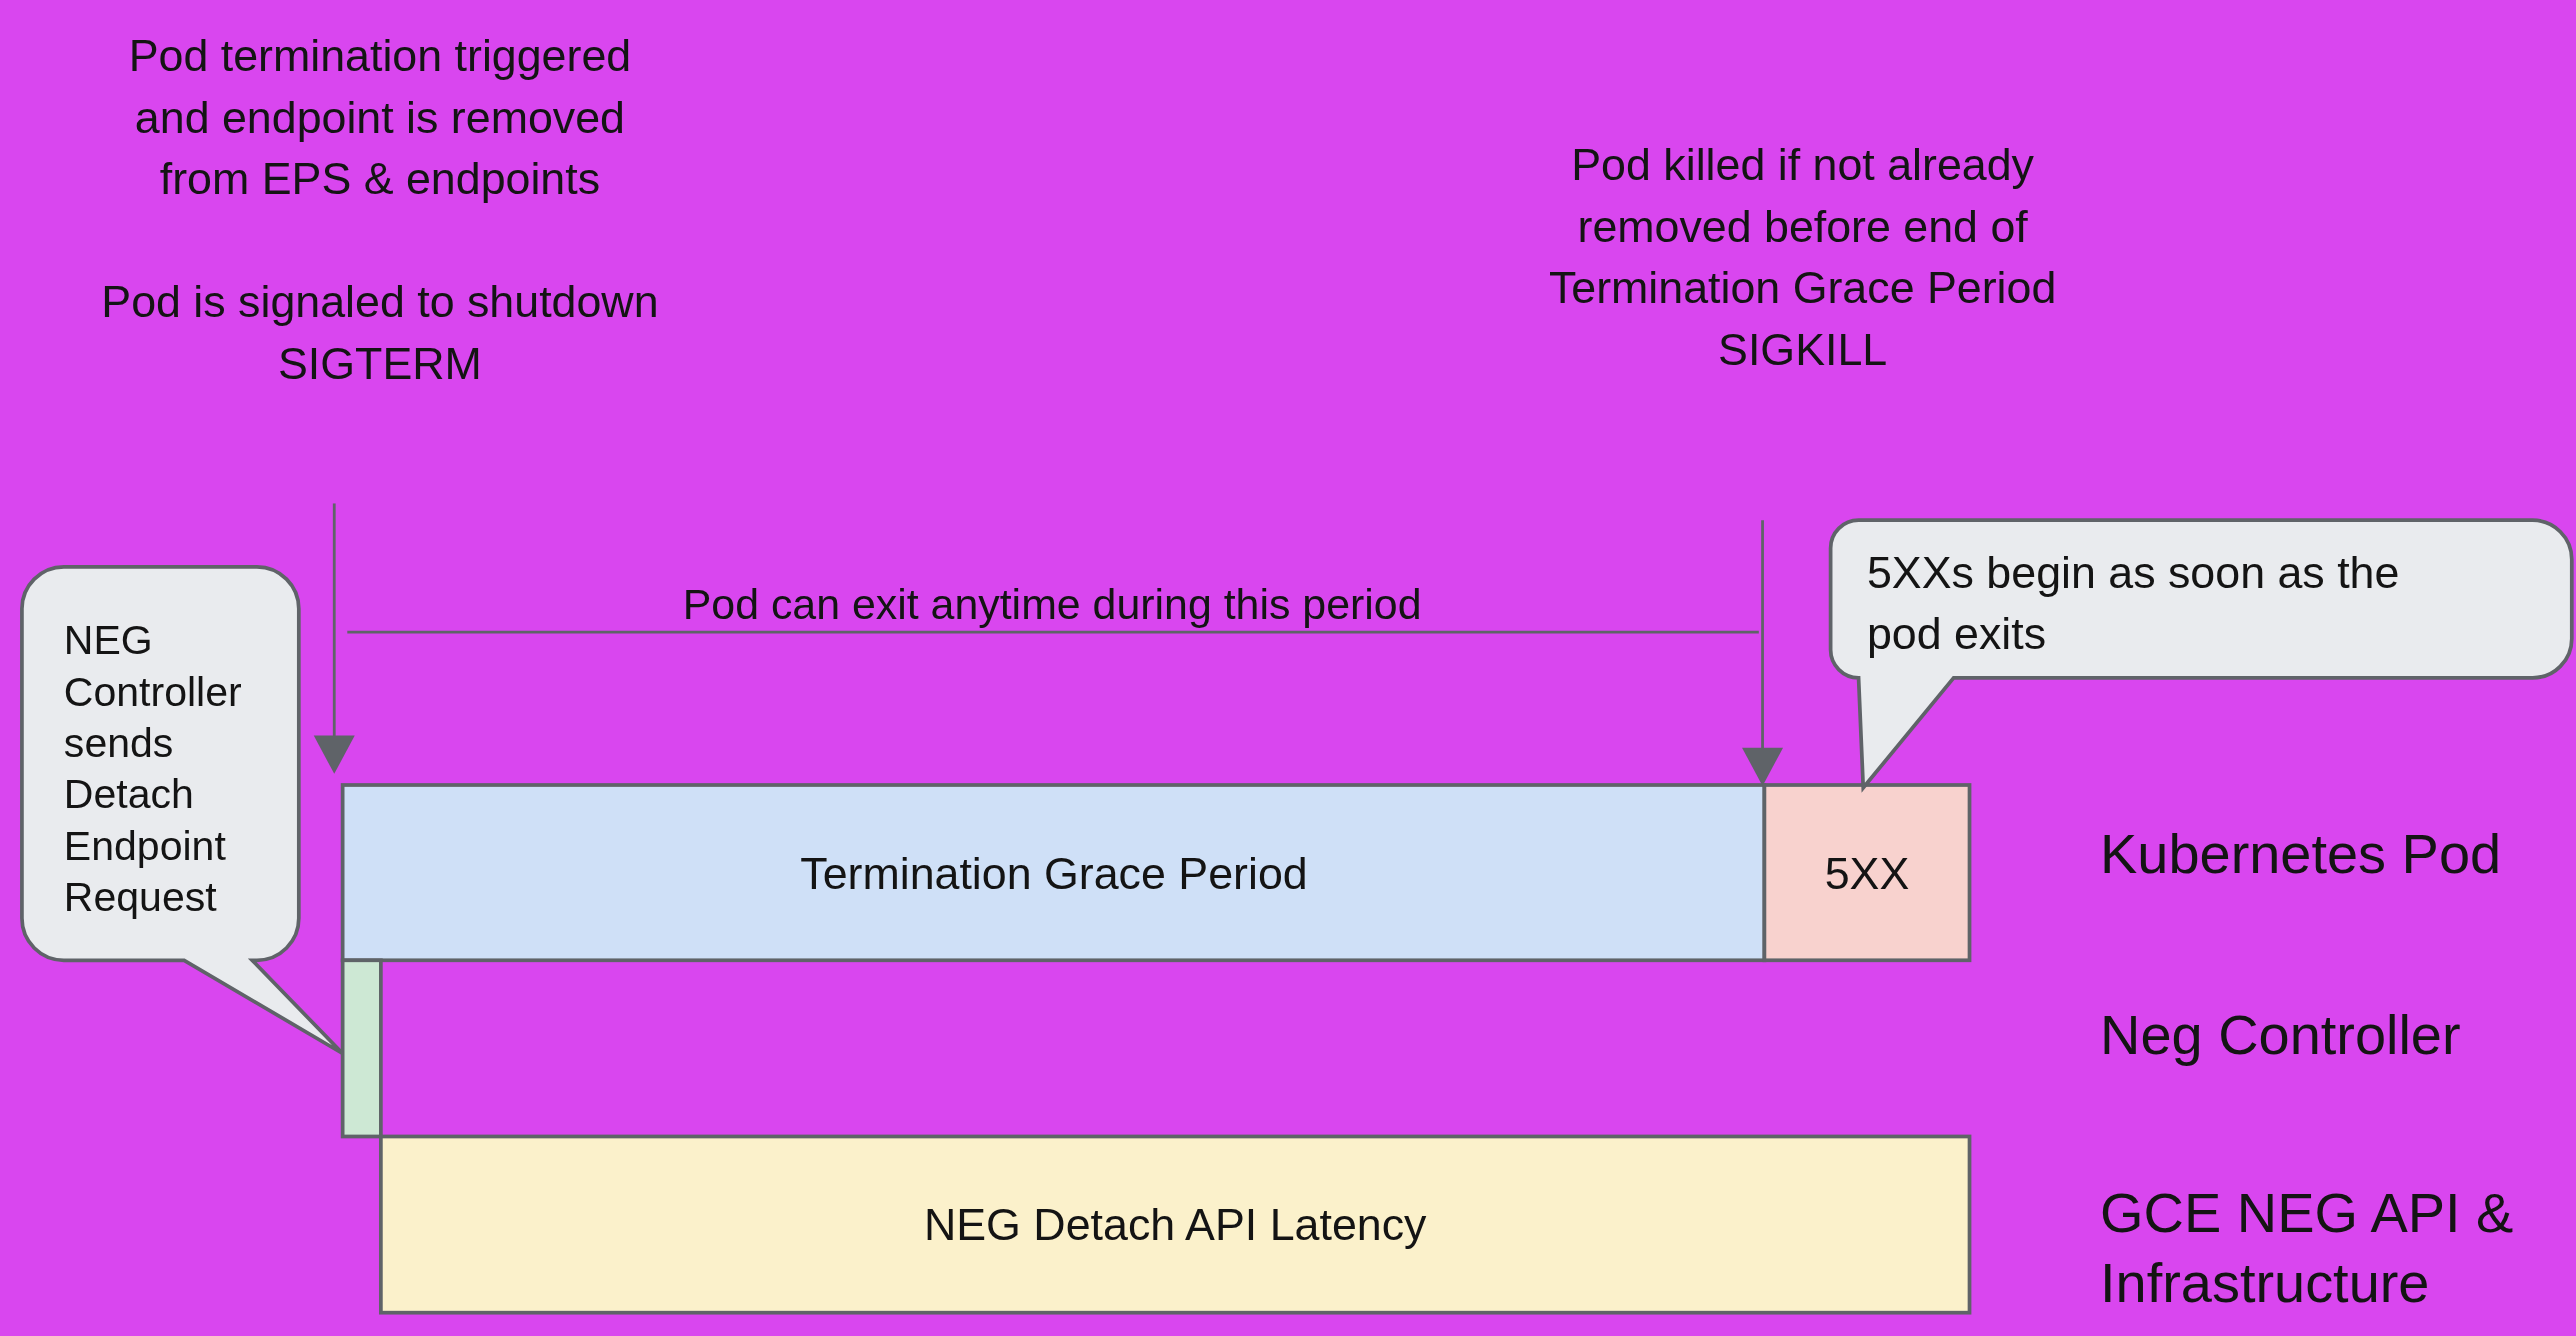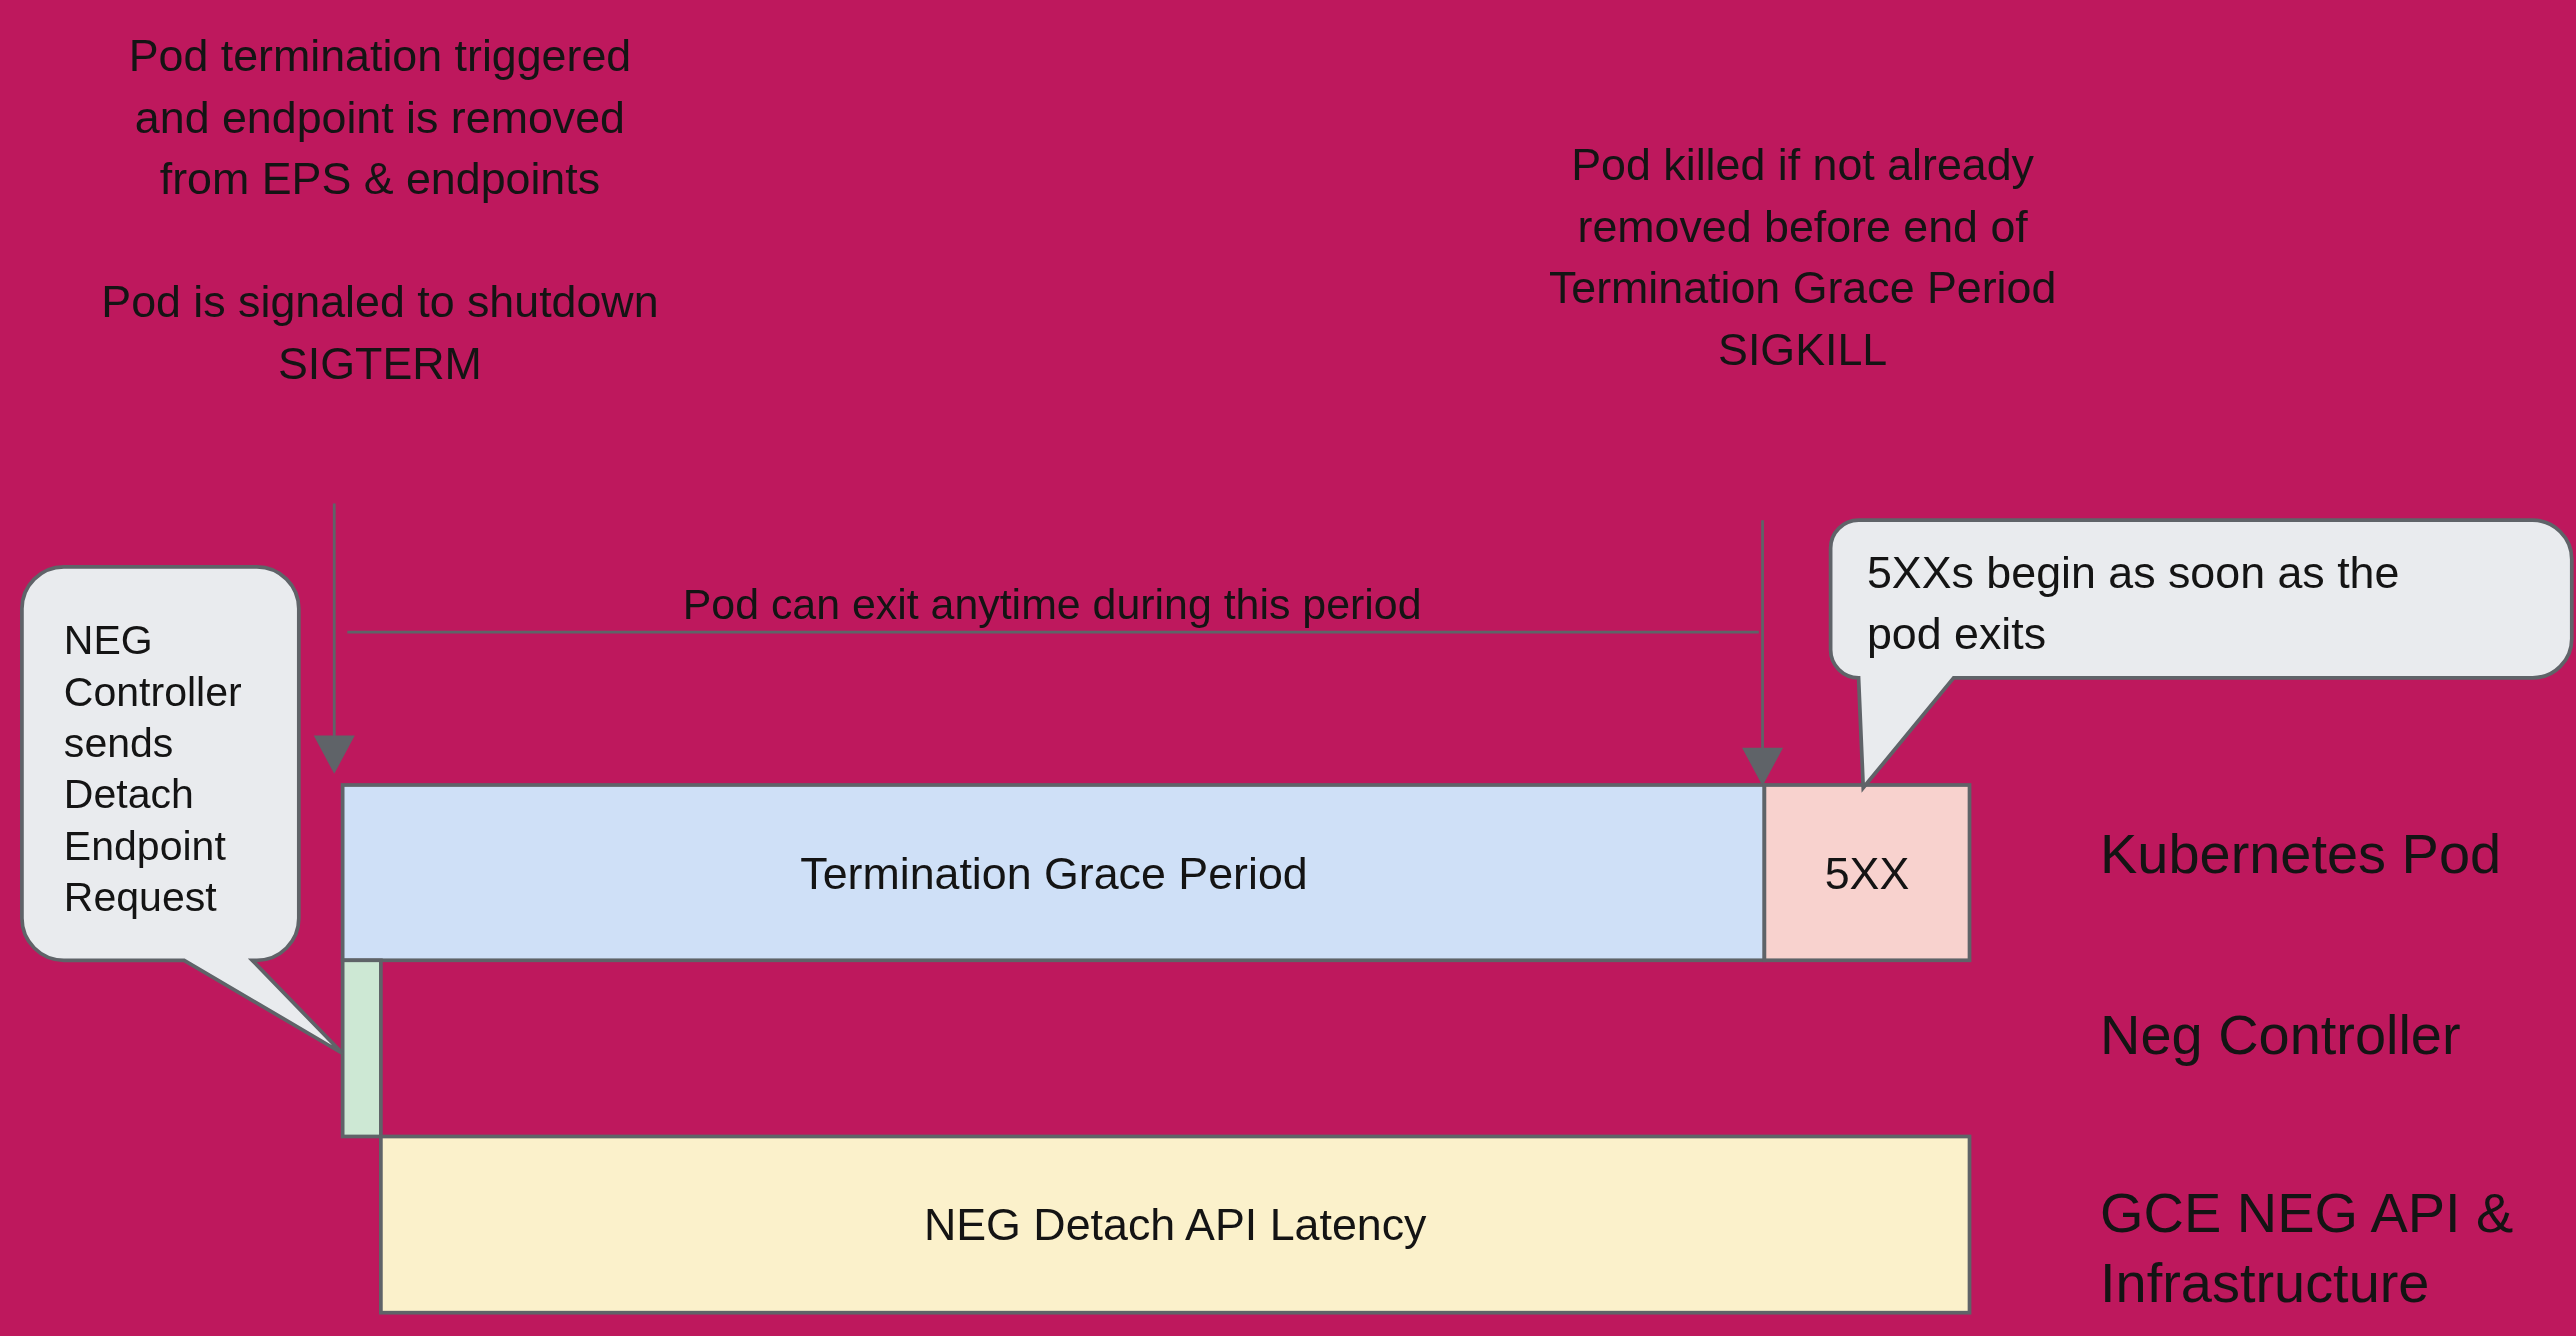--- a/index.html
+++ b/index.html
@@ -1,16 +1,16 @@
 <!DOCTYPE html>
 <html style="font-size:15px"><head>
 <meta charset="utf-8">
 <style>
   html,body{margin:0;padding:0;background:#ffffff;}
-  .stage{position:relative;width:2576px;height:1336px;background:#be185d;overflow:hidden;
+  .stage{position:relative;width:2576px;height:1336px;background:#d946ef;overflow:hidden;
          font-family:"Liberation Sans",sans-serif;text-decoration:underline;}
   svg{position:absolute;left:0;top:0;}
   .shape{stroke:#5f6368;stroke-width:4;}
   .thin{stroke:#5f6368;stroke-width:3;fill:none;}
   .arrowhead{fill:#5f6368;stroke:none;}
   text{fill:#141414;}
   .ann{font-size:48px;text-anchor:middle;}
   .barlabel{font-size:48px;text-anchor:middle;}
   .bubbletext{font-size:44px;text-anchor:start;}
   .bubbletext2{font-size:48px;text-anchor:start;}

